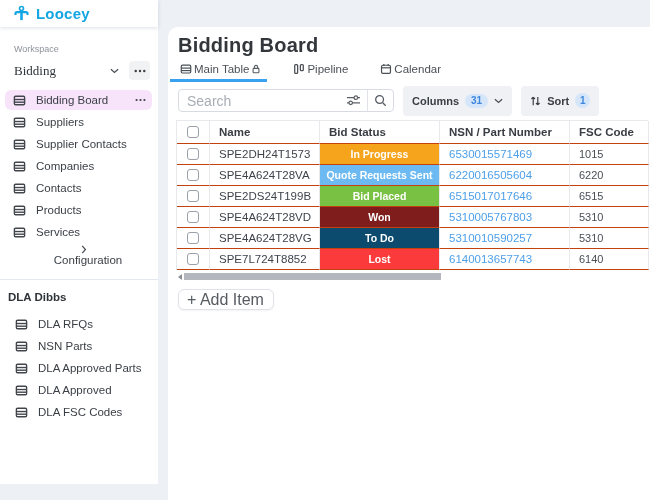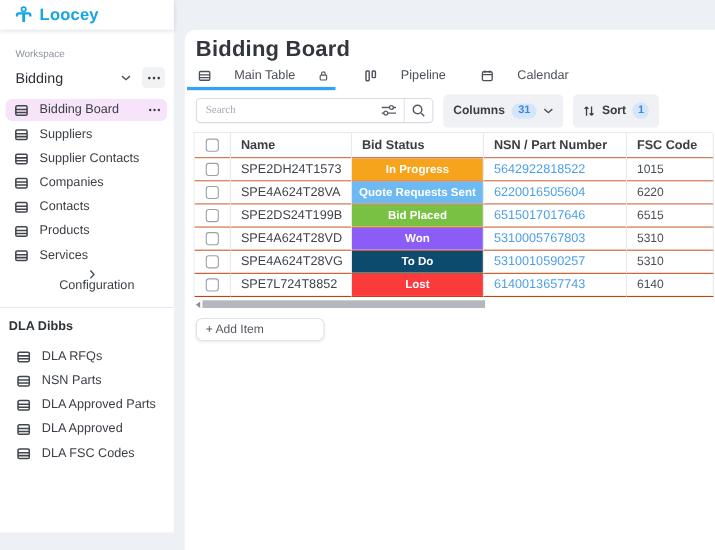--- a/index.html
+++ b/index.html
@@ -13,21 +13,21 @@
 
   
   .sidebar { position:absolute; left:0; top:0; width:158px; height:484px; background:#fff; z-index:2; }
   .logo-bar { height:27px; display:flex; align-items:center; padding-left:13px;
               background:#fff; box-shadow:0 1px 4px rgba(40,60,90,.16); position:relative; z-index:3; }
   .logo-text { color:#14a5e3; font-weight:bold; font-size:15px; margin-left:6px; letter-spacing:.2px; }
 
   .workspace { padding:17px 8px 4px 14px; }
   .workspace-label { font-size:9px; color:#8d939c; }
   .workspace-row { display:flex; align-items:center; margin-top:7px; }
-  .workspace-name { font-size:13px; color:#2e3338; }
+  .workspace-name { font-size:13px; color:#2e3338;font-family:Liberation Serif, serif; }
   .ws-caret { margin-left:auto; margin-right:4px; }
   .menu-btn { width:21px; height:19px; background:#f1f2f4; border-radius:4px;
               display:flex; align-items:center; justify-content:center; margin-left:6px; }
 
   .nav { padding:6px 6px 0 5px; }
   .nav-item { display:flex; align-items:center; height:20px; margin-bottom:2px;
               padding:0 6px 0 8px; border-radius:6px; color:#3a3f45; }
   .nav-item .nav-label { font-size:11.5px; margin-left:10px; flex:1; white-space:nowrap; }
   .nav-item.selected { background:#f7e3fa; }
   .config-row { display:flex; align-items:center; height:20px; padding-left:11px; margin-top:3px; color:#3a3f45;flex-direction:column; }
@@ -36,30 +36,30 @@
   .side-divider { height:1px; background:#e4e9f1; margin-top:14px; }
   .section-title { font-size:11.5px; font-weight:bold; color:#2e3338; padding:11px 0 5px 8px; }
   .nav2 { padding-left:7px; }
 
   
   .main { position:absolute; left:168px; top:27px; right:0; bottom:0; background:#fff;
           border-top-left-radius:10px; padding:7px 0 0 10px; z-index:1; }
   .page-title { font-size:20px; font-weight:bold; color:#33373c; letter-spacing:.2px; }
 
   .tabs { display:flex; align-items:flex-end; margin-top:6px; }
-  .tab { display:flex; align-items:center; gap:21px; font-size:11.5px; color:#4b5057;
+  .tab { display:flex; align-items:center; gap:2px; font-size:11.5px; color:#4b5057;
          padding:0 2px 7px 2px; margin-right:28px; position:relative; white-space:nowrap; }
   .tab.active::after { content:""; position:absolute; left:-8px; right:-4px; bottom:0;
                        height:3px; background:#38a2f0; }
 
   .toolbar { display:flex; align-items:center; margin-top:7px; gap:9px; height:23px; }
   .searchbox { width:216px; height:23px; border:1px solid #d8dce2; border-radius:4px;
                display:flex; align-items:center; background:#fff; overflow:hidden; }
-  .searchbox input { border:none; outline:none; flex:1; min-width:0; font-size:10px;
-                     padding-left:8px; color:#333; background:transparent; font-family:Liberation Serif, serif; }
+  .searchbox input { border:none; outline:none; flex:1; min-width:0; font-size:14px;
+                     padding-left:8px; color:#333; background:transparent; font-family:Liberation Sans, sans-serif; }
   .searchbox input::placeholder { color:#a8adb5; }
   .search-slot { display:flex; align-items:center; justify-content:center; height:100%; padding:0 6px; }
   .search-sep { width:1px; height:100%; background:#e0e3e8; }
   .btn { height:30px; background:#eff1f4; border-radius:4px; display:flex; align-items:center;
          padding:0 9px; font-size:11px; color:#3a3e44; font-weight:bold; gap:6px; white-space:nowrap; }
   .badge { background:#d5e6fa; color:#3f87dc; font-size:10px; font-weight:bold;
            border-radius:9px; padding:1px 6px; line-height:12px; }
   .badge.round { width:15px; height:15px; padding:0; border-radius:50%;
                  display:flex; align-items:center; justify-content:center; }
 
@@ -78,22 +78,22 @@
                  color:#fff; font-weight:bold; font-size:10.5px; white-space:nowrap; }
   .td.nsn { color:#4d9fe8; }
   .td.fsc { font-size:11px; color:#4a4f56; }
 
   
   .hscroll { margin-top:3px; margin-left:-2px; width:474px; height:8px; position:relative;
              display:flex; align-items:center; }
   .hscroll-arrow { width:0; height:0; border-top:3px solid transparent; border-bottom:3px solid transparent;
                    border-right:4px solid #8a8f96; margin-left:2px; }
   .hscroll-thumb { position:absolute; left:8px; top:0; width:257px; height:7px; background:#b4b8be; }
-  .add-item { margin-top:8px; width:117px; height:21px; border:1px solid #e0e2e7; border-radius:6px;
-              display:flex; align-items:center; padding-left:8px; font-size:11px; color:#565b62;
+  .add-item { margin-top:8px; width:96px; height:21px; border:1px solid #e0e2e7; border-radius:6px;
+              display:flex; align-items:center; padding-left:8px; font-size:16px; color:#565b62;
               background:#fff; box-shadow:0 1px 2px rgba(0,0,0,.05); white-space:nowrap; }
 </style>
 </head>
 <body>
 
 <div class="sidebar">
 
   <div class="logo-bar">
     <span>
       <svg width="17" height="17" viewBox="0 0 18 18" fill="none" stroke="#14a5e3">
@@ -381,21 +381,21 @@
     <div style="display:contents">
       
     
         <div class="cell td cb-cell">
           <span class="checkbox"></span>
         </div>
         <div class="cell td">SPE2DH24T1573</div>
         <div class="cell td status-cell">
           <span class="status-fill" style="background: rgb(246, 164, 27);">In Progress</span>
         </div>
-        <div class="cell td nsn">5642922818522</div>
+        <div class="cell td nsn">6530015571469</div>
         <div class="cell td fsc">1015</div>
       
         <div class="cell td cb-cell">
           <span class="checkbox"></span>
         </div>
         <div class="cell td">SPE4A624T28VA</div>
         <div class="cell td status-cell">
           <span class="status-fill" style="background: rgb(109, 186, 242);">Quote Requests Sent</span>
         </div>
         <div class="cell td nsn">6220016505604</div>
@@ -409,21 +409,21 @@
           <span class="status-fill" style="background: rgb(121, 193, 66);">Bid Placed</span>
         </div>
         <div class="cell td nsn">6515017017646</div>
         <div class="cell td fsc">6515</div>
       
         <div class="cell td cb-cell">
           <span class="checkbox"></span>
         </div>
         <div class="cell td">SPE4A624T28VD</div>
         <div class="cell td status-cell">
-          <span class="status-fill" style="background: #8b5cf6;">Won</span>
+          <span class="status-fill" style="background: #7f1d1d;">Won</span>
         </div>
         <div class="cell td nsn">5310005767803</div>
         <div class="cell td fsc">5310</div>
       
         <div class="cell td cb-cell">
           <span class="checkbox"></span>
         </div>
         <div class="cell td">SPE4A624T28VG</div>
         <div class="cell td status-cell">
           <span class="status-fill" style="background: #0c4a6e;">To Do</span>

